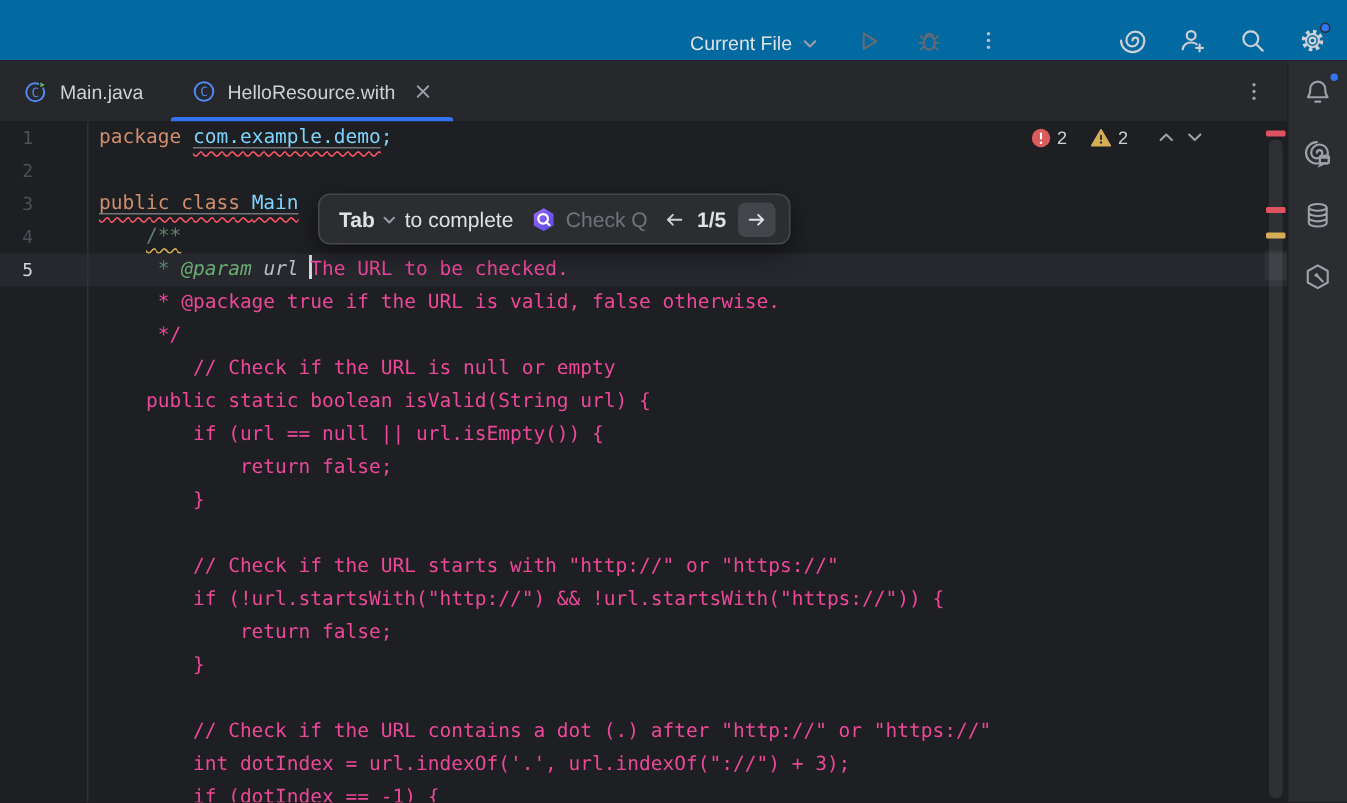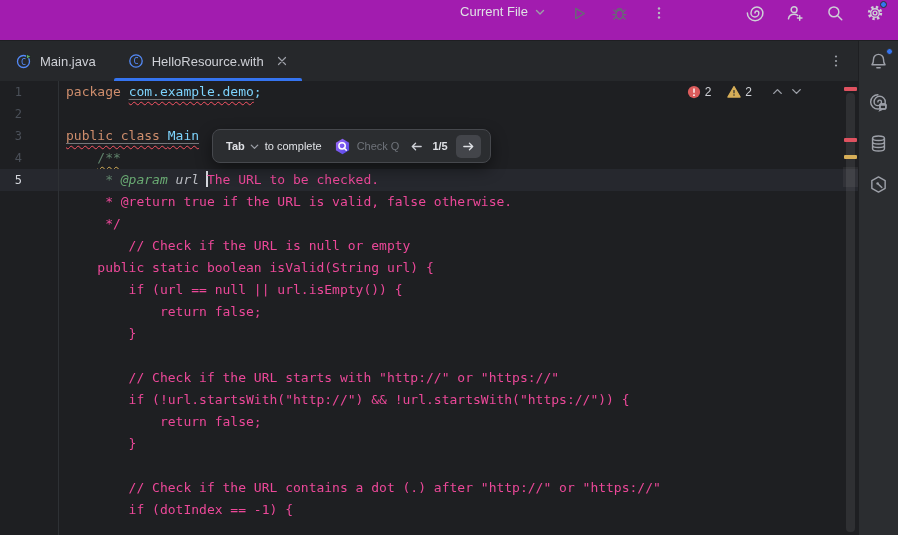--- a/index.html
+++ b/index.html
@@ -1,21 +1,21 @@
 <!DOCTYPE html>
 <html><head>
 <meta charset="utf-8">
 <style>
   * { box-sizing: border-box; margin: 0; padding: 0; }
   html,body { width:898px; height:535px; overflow:hidden; background:#1E1F22;
     font-family:"Liberation Sans", sans-serif; }
 
   
-  .header { height:41px; background:#a21caf; border-bottom:1px solid #1E1F22;
-    display:flex; align-items:flex-start; padding:0 10px 0 0; }
+  .header { height:41px; background:#0369a1; border-bottom:1px solid #1E1F22;
+    display:flex; align-items:flex-end; padding:0 10px 0 0; }
   .header .spacer { flex:1; }
   .run-widget { display:flex; align-items:center; gap:6px; color:#DFE1E5;
     font-size:13px; padding:4px 6px; border-radius:6px; cursor:default; }
   .icon-btn { width:26px; height:26px; display:flex; align-items:center;
     justify-content:center; border-radius:6px; position:relative; }
   .hgap14 { width:14px; } .hgap70 { width:70px; }
   .badge-dot { position:absolute; top:1px; right:1px; width:7px; height:7px;
     border-radius:50%; background:#3574F0; border:1.5px solid #2C2E33; }
 
   
@@ -62,21 +62,21 @@
   
   .inspections { position:absolute; top:3px; right:54px; z-index:5; display:flex;
     align-items:center; font-family:"Liberation Sans",sans-serif; font-size:12px;
     color:#CED0D6; gap:4px; }
   .insp-gap { width:8px; } .insp-gap2 { width:10px; }
 
   
   .popup { position:absolute; left:212px; top:48px; height:34px; z-index:6;
     background:#2B2D30; border:1px solid #46484D; border-radius:8px;
     box-shadow:0 6px 16px rgba(0,0,0,.45); display:flex; align-items:center;
-    padding:0 9px 0 13px; font-family:"Liberation Sans",sans-serif; font-size:11px;
+    padding:0 9px 0 13px; font-family:"Liberation Sans",sans-serif; font-size:14px;
     color:#DFE1E5; }
   .popup .bold { font-weight:bold; }
   .popup .provider { color:#6F737A; margin:0 10px 0 6px; }
   .popup .pos { font-weight:bold; margin:0 8px 0 8px; }
   .next-btn { width:25px; height:23px; background:#43454A; border-radius:5px;
     display:flex; align-items:center; justify-content:center; }
 
   
   .scroll-area { position:absolute; top:0; right:0; bottom:0; width:15px; z-index:4; }
   .scroll-thumb { position:absolute; left:3px; right:3px; top:12px; bottom:3px;
@@ -213,34 +213,35 @@
       </div>
     </div>
 
     <div class="editor">
       <div class="rows" id="code-rows">
           <div class="row"><span class="ln">1</span><span class="kw">package </span><span class="pl err-u"><span class="u-sol">com.example.demo</span></span><span class="pl">;</span></div>
           <div class="row"><span class="ln">2</span></div>
           <div class="row"><span class="ln">3</span><span class="kw err-u"><span class="u-sol">public class </span></span><span class="pl err-u"><span class="u-sol">Main</span></span></div>
           <div class="row"><span class="ln">4</span><span class="pl">    </span><span class="doc warn-u">/**</span></div>
           <div class="row current"><span class="ln">5</span><span class="pl">     </span><span class="doc">* </span><span class="doctag">@param </span><span class="docval">url </span><span class="caret"></span><span class="ghost">The URL to be checked.</span></div>
-          <div class="row"><span class="ln"></span><span class="ghost">     * @return true if the URL is valid, false otherwise.</span></div>
+          <div class="row"><span class="ln"></span><span class="ghost">     * @package true if the URL is valid, false otherwise.</span></div>
           <div class="row"><span class="ln"></span><span class="ghost">     */</span></div>
           <div class="row"><span class="ln"></span><span class="ghost">        // Check if the URL is null or empty</span></div>
           <div class="row"><span class="ln"></span><span class="ghost">    public static boolean isValid(String url) {</span></div>
           <div class="row"><span class="ln"></span><span class="ghost">        if (url == null || url.isEmpty()) {</span></div>
           <div class="row"><span class="ln"></span><span class="ghost">            return false;</span></div>
           <div class="row"><span class="ln"></span><span class="ghost">        }</span></div>
           <div class="row"><span class="ln"></span></div>
           <div class="row"><span class="ln"></span><span class="ghost">        // Check if the URL starts with "http://" or "https://"</span></div>
           <div class="row"><span class="ln"></span><span class="ghost">        if (!url.startsWith("http://") &amp;&amp; !url.startsWith("https://")) {</span></div>
           <div class="row"><span class="ln"></span><span class="ghost">            return false;</span></div>
           <div class="row"><span class="ln"></span><span class="ghost">        }</span></div>
           <div class="row"><span class="ln"></span></div>
           <div class="row"><span class="ln"></span><span class="ghost">        // Check if the URL contains a dot (.) after "http://" or "https://"</span></div>
+          <div class="row"><span class="ln"></span><span class="ghost">        int dotIndex = url.indexOf('.', url.indexOf("://") + 3);</span></div>
           <div class="row"><span class="ln"></span><span class="ghost">        if (dotIndex == -1) {</span></div>
         </div>
       <div class="gutter-sep"></div>
 
       <div class="inspections">
         <span>
           <svg width="14" height="14" viewBox="0 0 16 16">
               <circle cx="8" cy="8" r="7" fill="#DB5C5C"></circle>
               <rect x="7.2" y="3.8" width="1.6" height="5.4" rx="0.8" fill="#FFF"></rect>
               <circle cx="8" cy="11.6" r="1" fill="#FFF"></circle>

